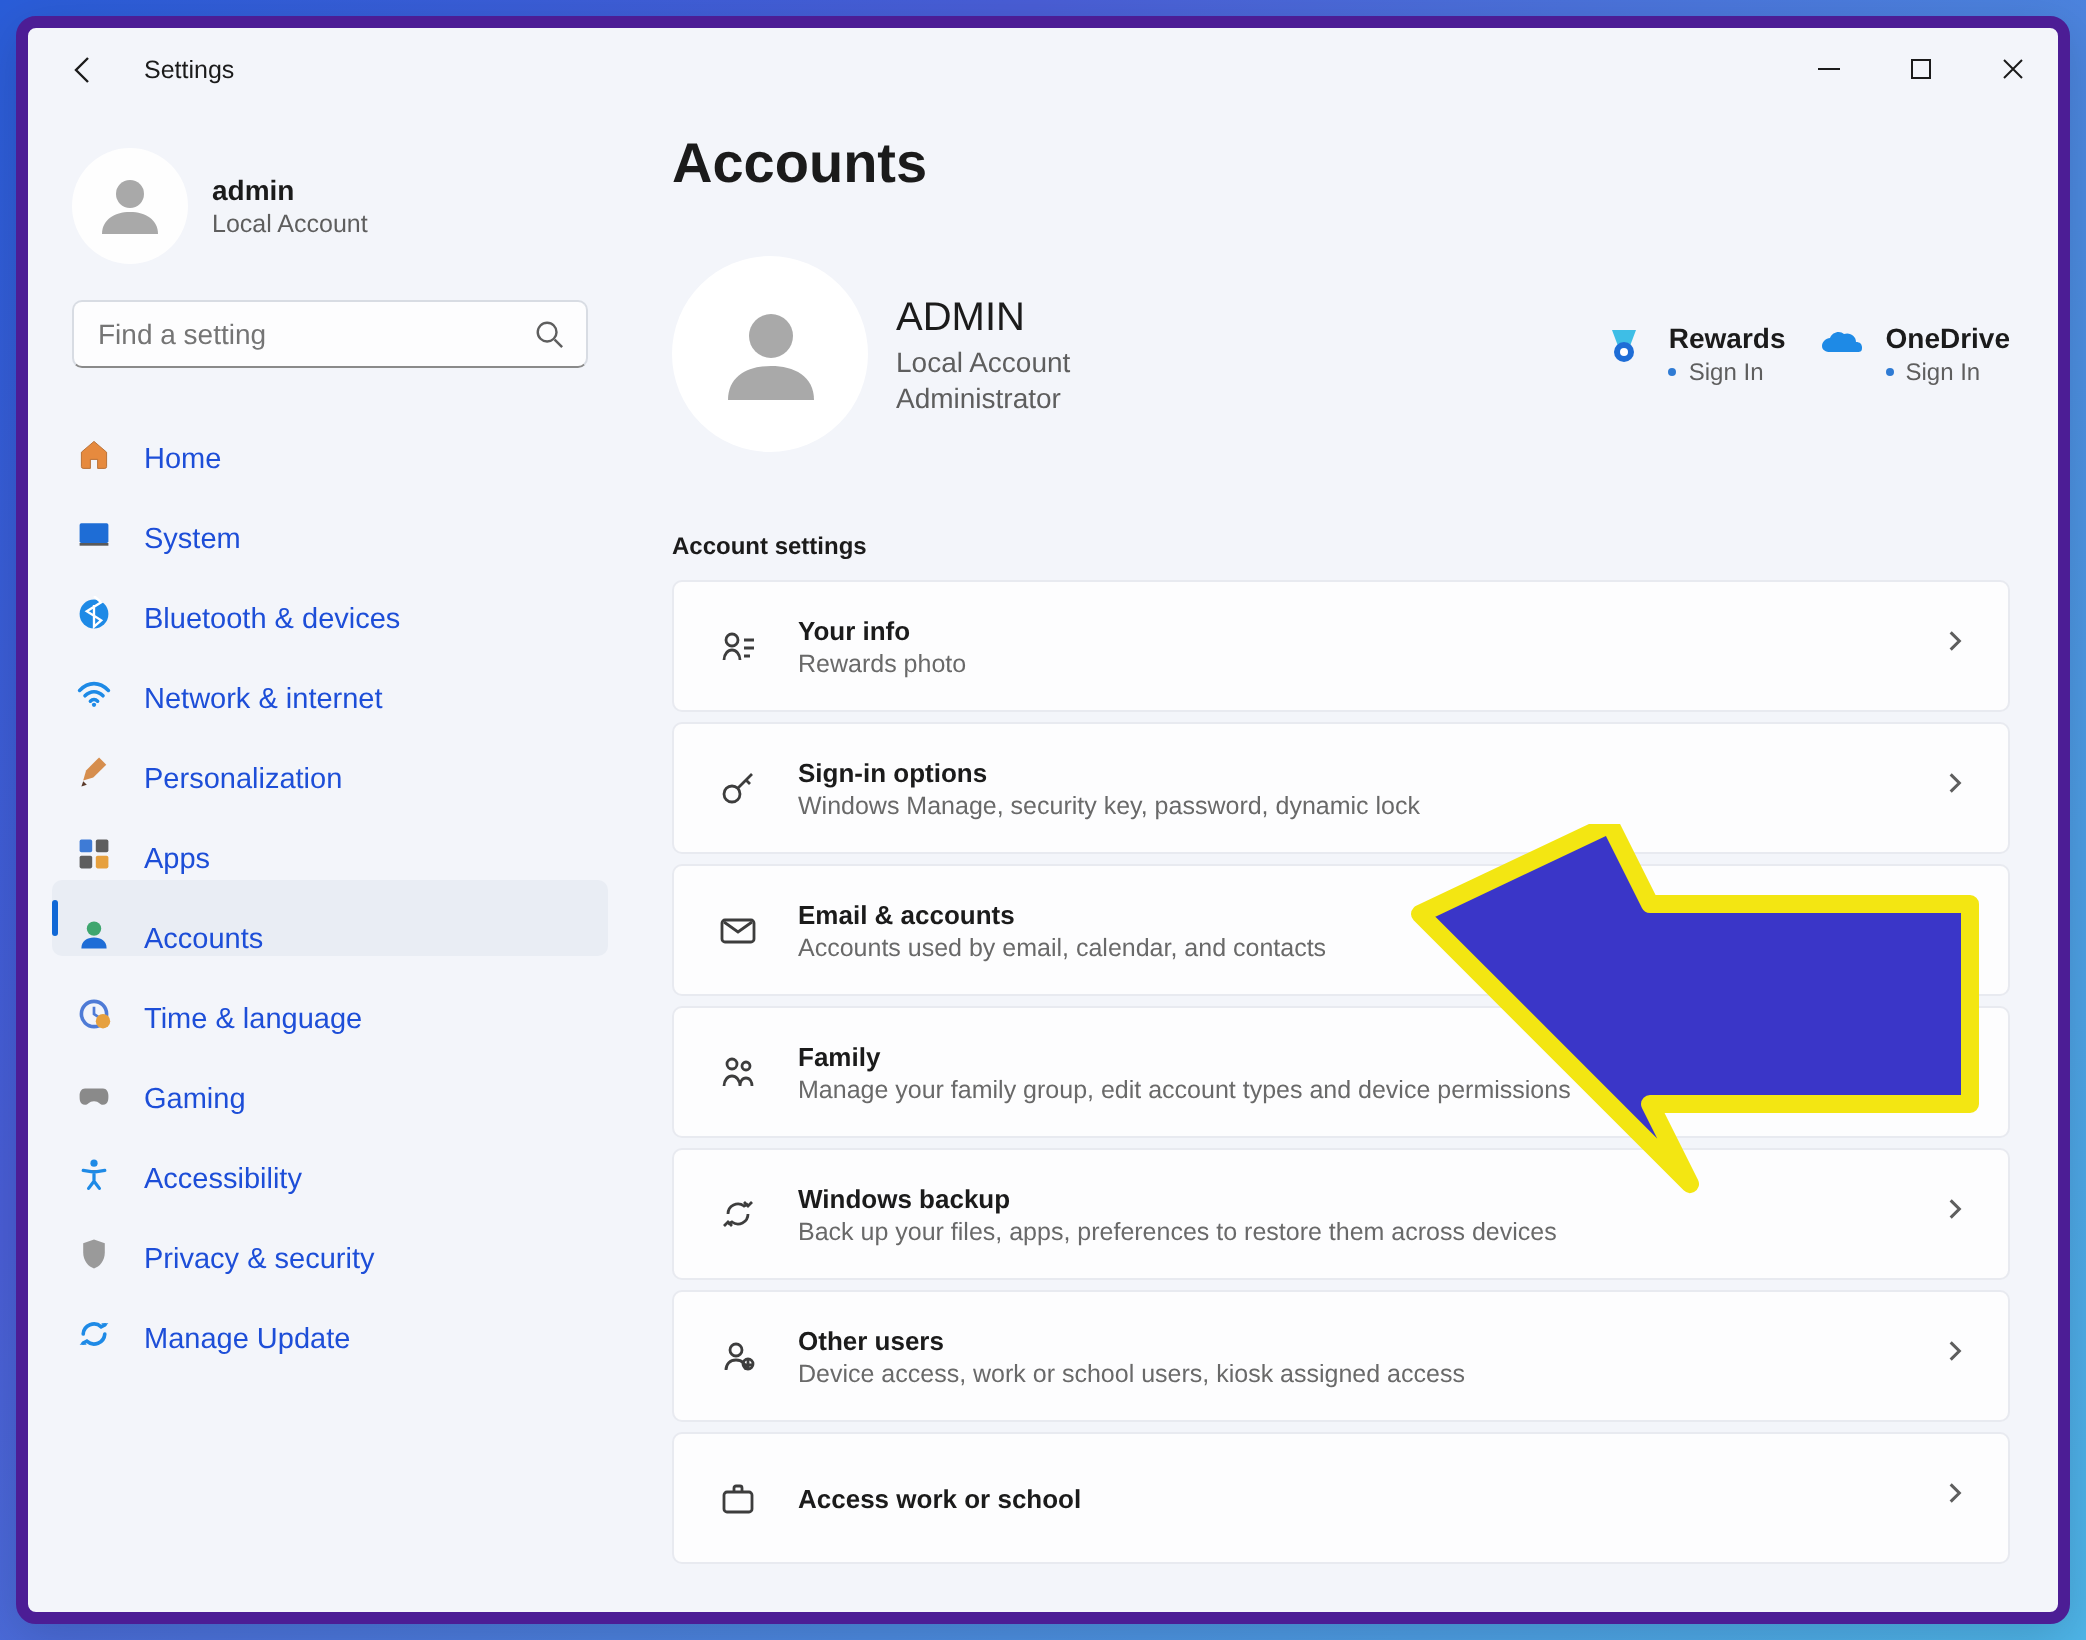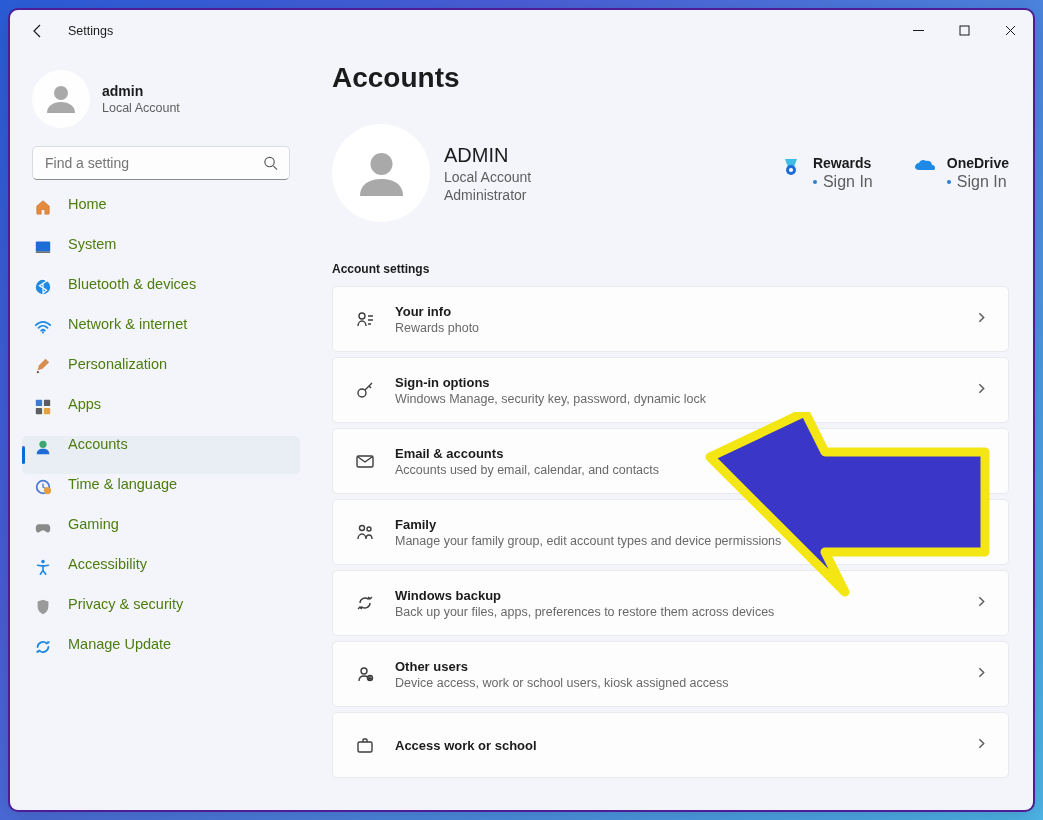--- a/index.html
+++ b/index.html
@@ -14,21 +14,21 @@
   }
   .window {
     position: absolute;
     top: 8px; left: 8px; right: 8px; bottom: 8px;
     background: #f3f5fa;
     border-radius: 10px;
     box-shadow: 0 6px 24px rgba(0,0,0,0.15);
     display: flex;
     flex-direction: column;
     overflow: hidden;
-    border: 2px solid #4c1d95;
+    border: 6px solid #4c1d95;
   }
   .titlebar {
     height: 42px;
     display: flex;
     align-items: center;
     padding-left: 20px;
     font-size: 12.5px;
     color: #1b1b1b;
     position: relative;
   }
@@ -92,27 +92,27 @@
   .search-icon {
     position: absolute;
     right: 12px; top: 50%;
     transform: translateY(-50%);
     width: 15px; height: 15px;
     color: #5e5e5e;
   }
   .nav { padding: 4px 12px 0 12px; }
   .nav-item {
     display: flex;
-    align-items: flex-start;
+    align-items: flex-end;
     height: 38px;
     padding: 0 10px;
     border-radius: 5px;
     margin-bottom: 2px;
     font-size: 14.5px;
-    color: #4d7c0f;
+    color: #1d4ed8;
     position: relative;
     cursor: default;
   }
   .nav-item.active {
     background: #e9edf4;
   }
   .nav-item.active::before {
     content: "";
     position: absolute;
     left: 0; top: 10px; bottom: 10px;
@@ -148,33 +148,33 @@
     background: #fff;
     display: flex; align-items: center; justify-content: center;
     margin-right: 14px;
   }
   .avatar-large svg { width: 55px; height: 55px; }
   .acct-name  { font-size: 20px; font-weight: 400; color: #1b1b1b; }
   .acct-sub   { font-size: 14px; color: #5e5e5e; margin-top: 2px; }
   .header-right {
     margin-left: auto;
     display: flex;
-    gap: 40px;
+    gap: 16px;
   }
   .promo {
     display: flex;
     align-items: flex-start;
     gap: 10px;
   }
   .promo-icon {
     width: 24px; height: 24px;
     display: flex; align-items: center; justify-content: center;
   }
   .promo-title { font-size: 14px; font-weight: 600; color: #1b1b1b; }
-  .promo-sub   { font-size: 16px; color: #5e5e5e; display: flex; align-items: center; gap: 6px; margin-top: 2px; }
+  .promo-sub   { font-size: 12px; color: #5e5e5e; display: flex; align-items: center; gap: 6px; margin-top: 2px; }
   .dot { width:4px; height:4px; background:#2f7bd4; border-radius:50%; display:inline-block; }
   .section-title {
     font-size: 12px;
     font-weight: 600;
     color: #1b1b1b;
     margin-bottom: 10px;
   }
   .cards { display: flex; flex-direction: column; gap: 5px; }
   .card {
     background: #fdfdfe;

